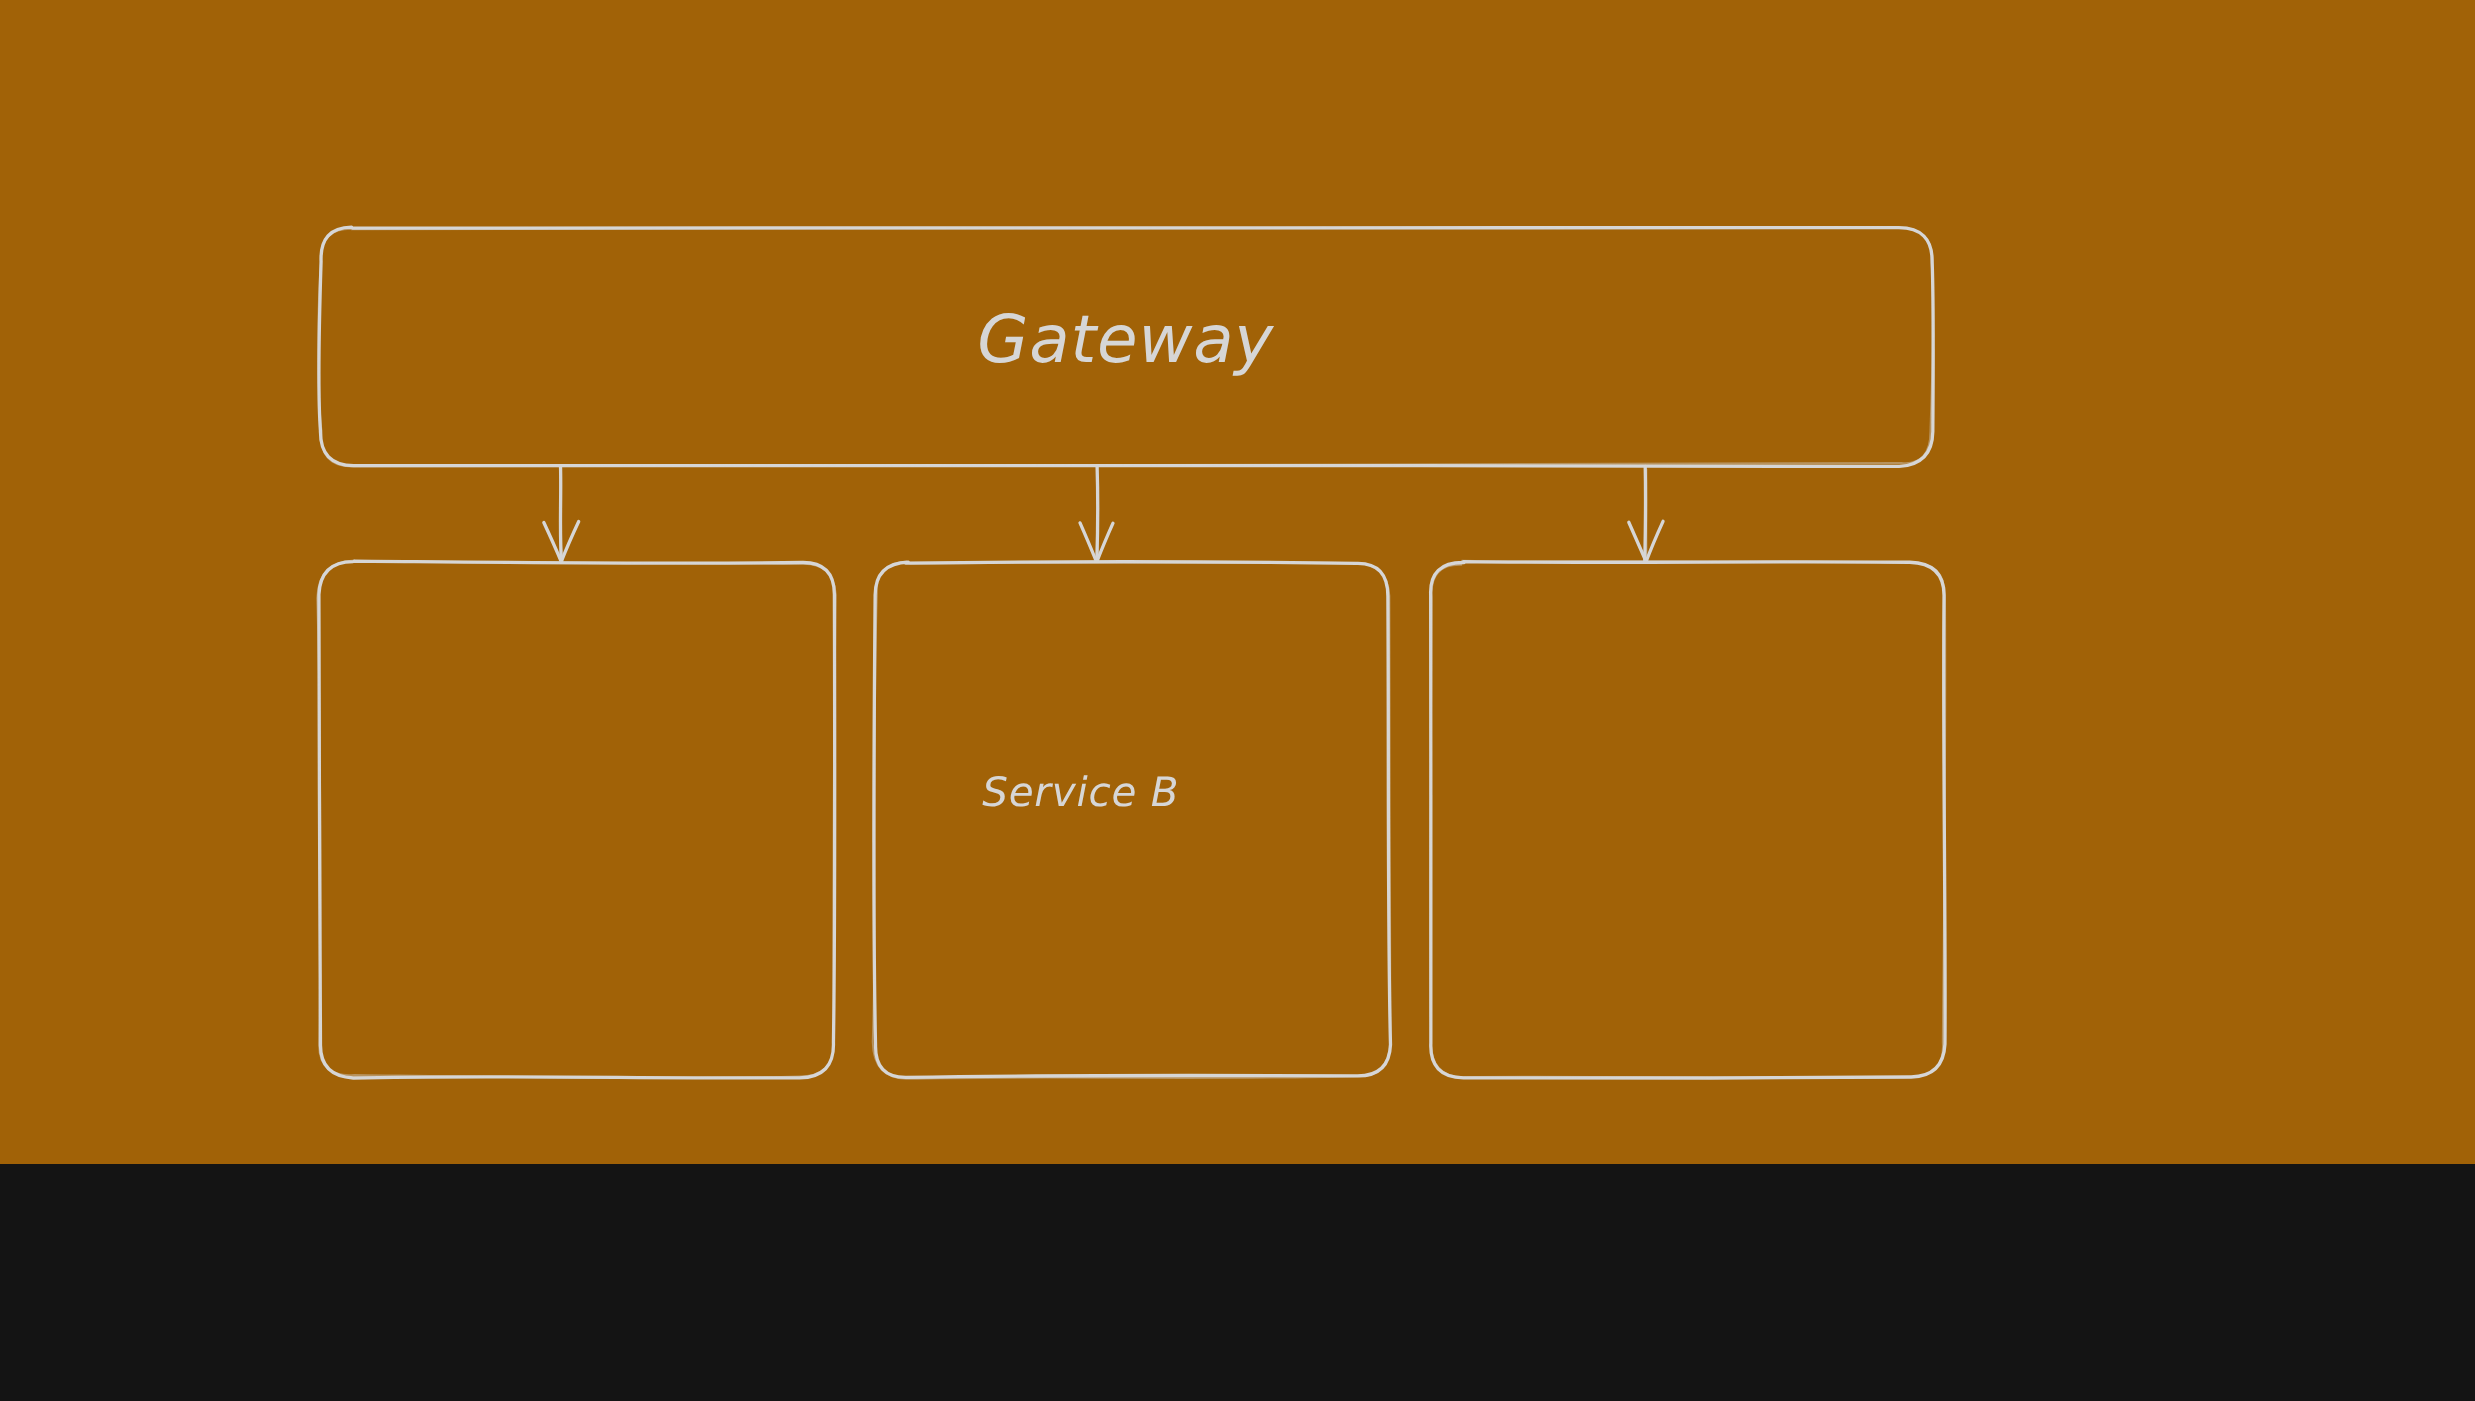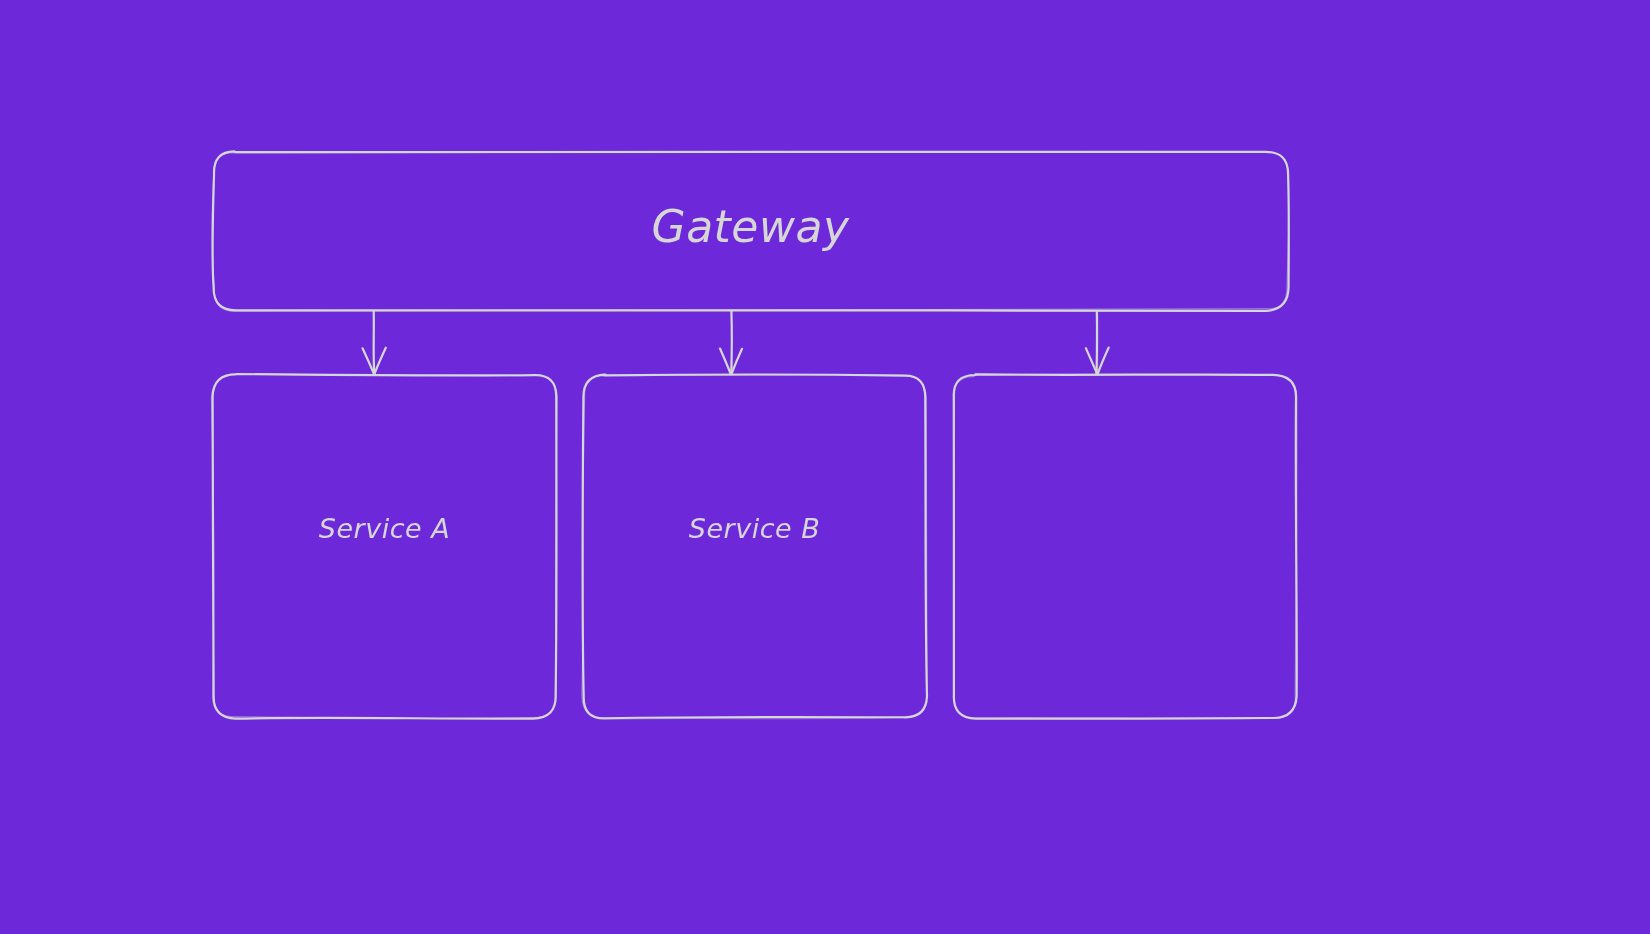--- a/index.html
+++ b/index.html
@@ -4,22 +4,22 @@
 <title>Architecture Diagram</title>
 <style>
   html, body {
     margin: 0;
     padding: 0;
     background: #141414;
   }
   #canvas-root {
     position: relative;
     width: 1650px;
-    height: 934px;
-    background: #6d28d9;
+    height: 776px;
+    background: #a16207;
     overflow: hidden;
     font-family: "DejaVu Sans", sans-serif;
   }
   #sketch-svg {
     position: absolute;
     left: 0;
     top: 0;
     width: 1650px;
     height: 934px;
     display: block;
@@ -42,21 +42,21 @@
     line-height: 54px;
   }
   #service-a-label {
     left: 213px;
     top: 512px;
     width: 343px;
     font-size: 27px;
     line-height: 34px;
   }
   #service-b-label {
-    left: 583px;
+    left: 549px;
     top: 512px;
     width: 343px;
     font-size: 27px;
     line-height: 34px;
   }
   #service-c-label {
     left: 953px;
     top: 512px;
     width: 343px;
     font-size: 27px;
@@ -95,21 +95,20 @@
         <path d="M 742.0018287662425 348.7701768883365 Q 735.95 362.3, 731.429829216483 374" fill="none" stroke="#d6d6d6" stroke-width="2.2" stroke-linecap="round" stroke-linejoin="round" opacity="1"></path>
         <path d="M 1096.8061765672667 311 C 1097.2638881690166 333.05, 1096.9327693944483 355.1, 1096.5254731178402 374" fill="none" stroke="#d6d6d6" stroke-width="2.2" stroke-linecap="round" stroke-linejoin="round" opacity="1"></path>
         <path d="M 1097.7225847773825 313 L 1097.7613286980247 373" fill="none" stroke="#d6d6d6" stroke-width="1.1" stroke-linecap="round" stroke-linejoin="round" opacity="0.35"></path>
         <path d="M 1085.8570121768196 348.16684627587296 Q 1092.05 362.3, 1097.2386087421507 374" fill="none" stroke="#d6d6d6" stroke-width="2.2" stroke-linecap="round" stroke-linejoin="round" opacity="1"></path>
         <path d="M 1108.6969535834608 347.5463628771465 Q 1101.95 362.3, 1097.5714944844933 374" fill="none" stroke="#d6d6d6" stroke-width="2.2" stroke-linecap="round" stroke-linejoin="round" opacity="1"></path>
       </g>
   </svg>
 
   <div id="gateway-label" class="node-label">Gateway</div>
 
-  <div id="service-a-label" class="node-label">Service A</div>
 
   <div id="service-b-label" class="node-label">Service B</div>
 
 
   <div class="hit-area" style="left:213px; top:152px; width:1075px; height:158px;"></div>
   <div class="hit-area" style="left:213px; top:375px; width:343px; height:343px;"></div>
   <div class="hit-area" style="left:583px; top:375px; width:343px; height:343px;"></div>
   <div class="hit-area" style="left:953px; top:375px; width:343px; height:343px;"></div>
 
   <div class="hit-area" style="left:362px; top:311px; width:24px; height:64px;"></div>

